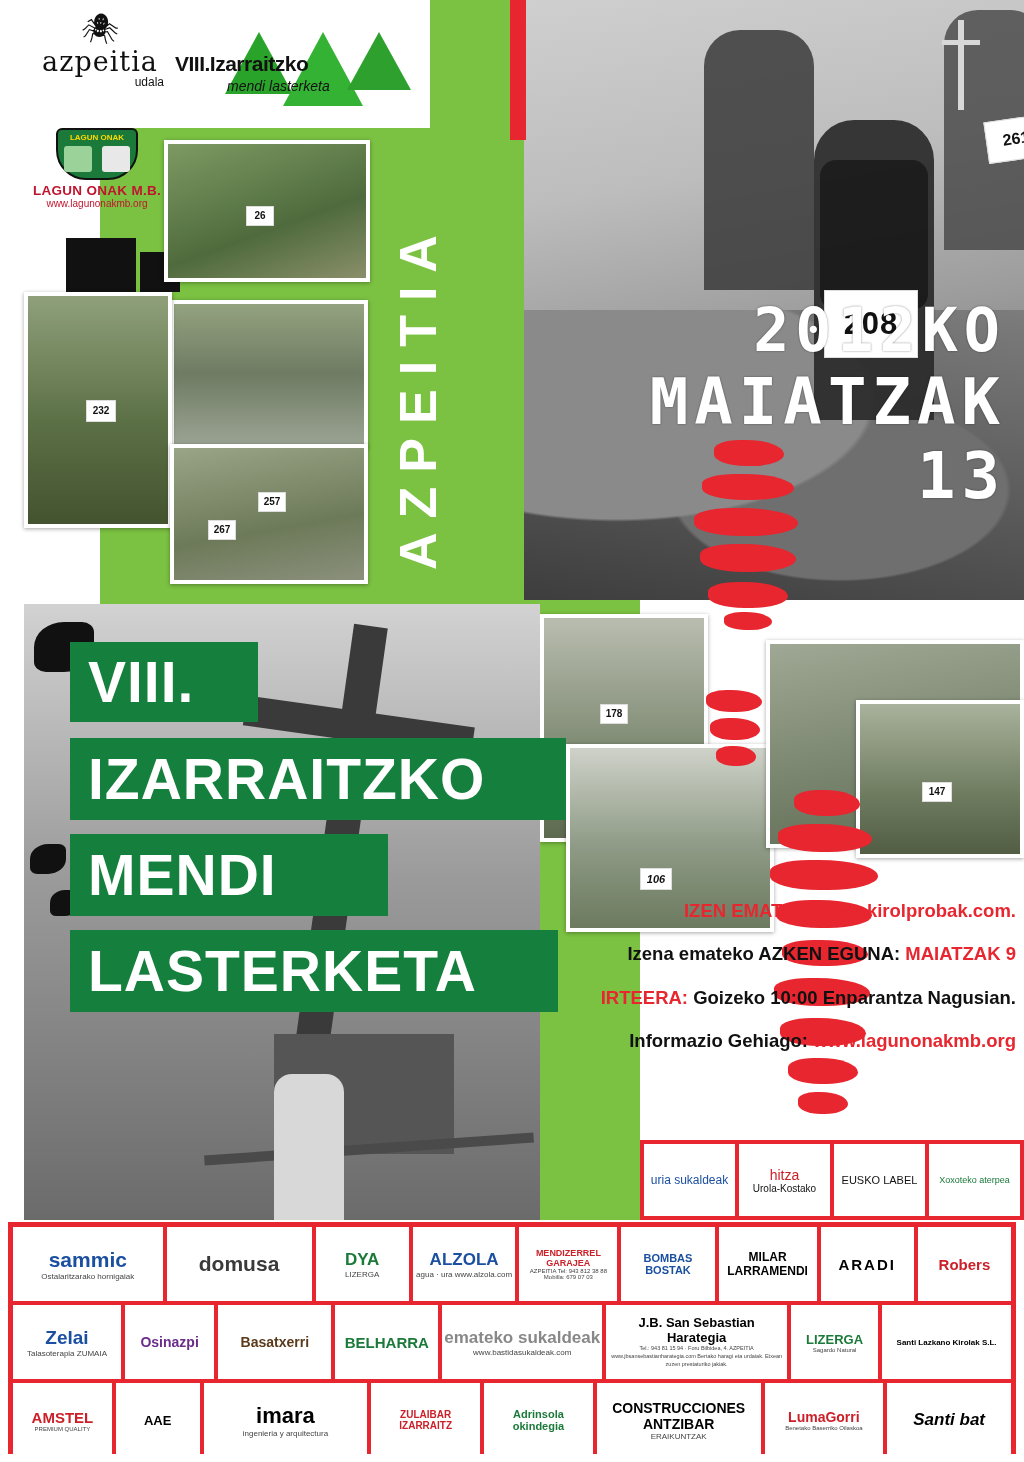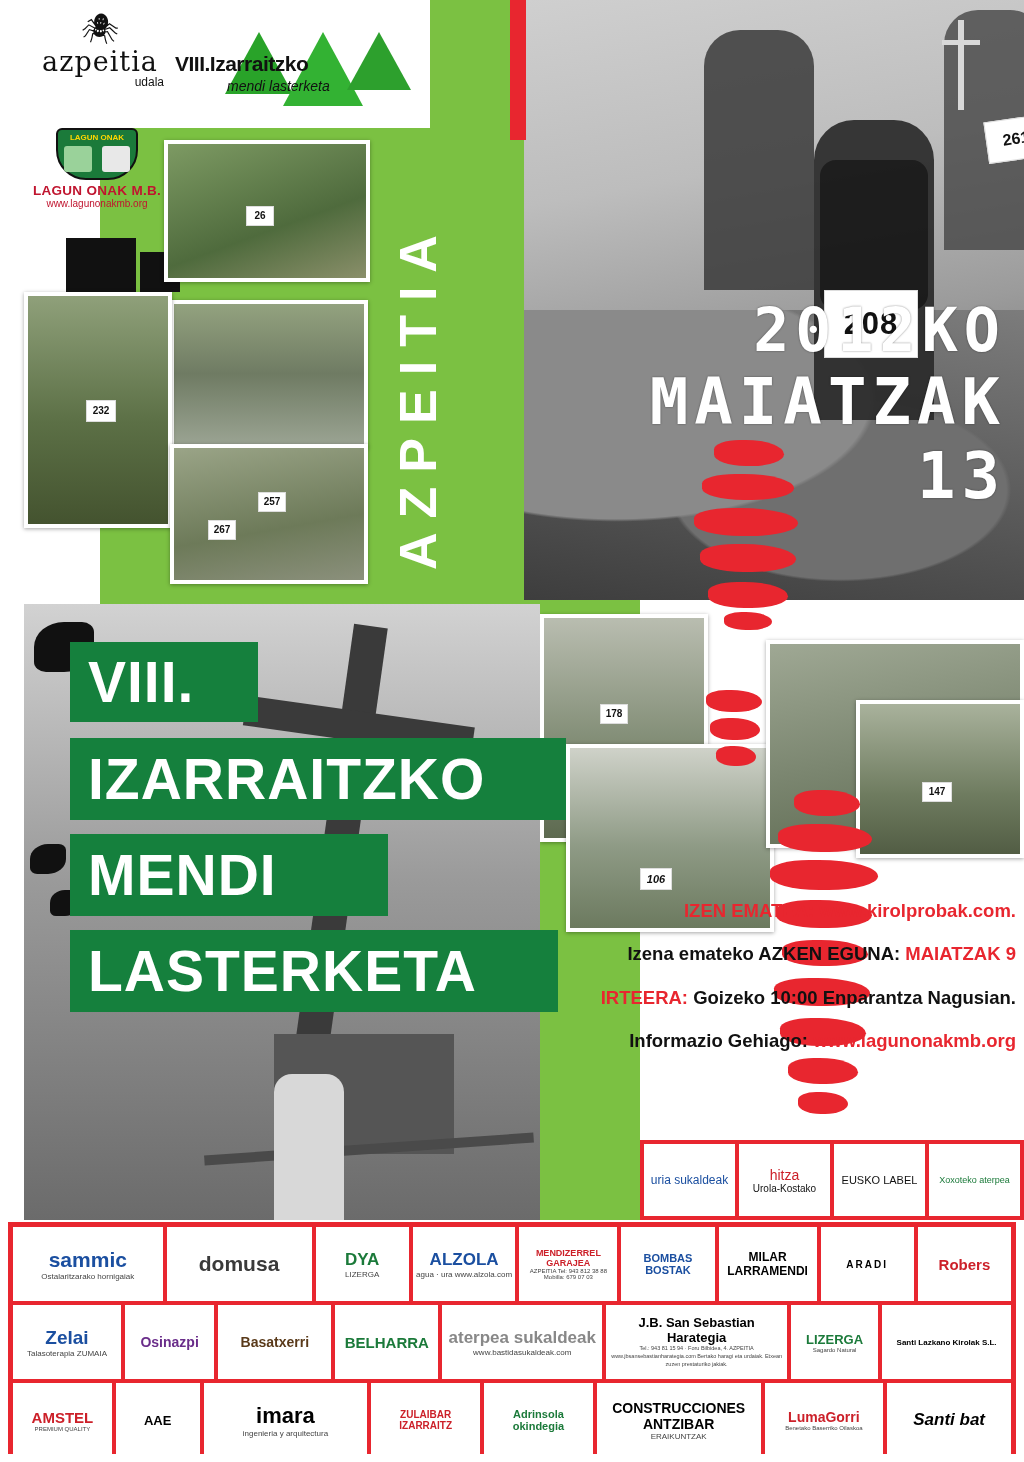--- a/index.html
+++ b/index.html
@@ -330,21 +330,21 @@
         <div class="b redtxt" style="font-size:9px">MENDIZERREL GARAJEA</div>
         <div class="s" style="font-size:6px">AZPEITIA  Tel: 943 812 38 88  Mobilla: 679 07 03</div>
       </div>
       <div class="spc" style="flex:0.95">
         <div class="b bluetxt" style="font-size:11px">BOMBAS BOSTAK</div>
       </div>
       <div class="spc" style="flex:1">
         <div class="b" style="font-size:12px">MILAR LARRAMENDI</div>
       </div>
       <div class="spc" style="flex:0.95">
-        <div class="b" style="font-size:10px;letter-spacing:2px">ARADI</div>
+        <div class="b" style="font-size:15px;letter-spacing:2px">ARADI</div>
       </div>
       <div class="spc" style="flex:0.95">
         <div class="b redtxt" style="font-size:15px">Robers</div>
       </div>
     </div>
 
     <div class="sprow">
       <div class="spc" style="flex:1">
         <div class="b bluetxt" style="font-size:19px">Zelai</div>
         <div class="s">Talasoterapia  ZUMAIA</div>
@@ -352,21 +352,21 @@
       <div class="spc" style="flex:0.82">
         <div class="b" style="font-size:14px;color:#6a2d8a">Osinazpi</div>
       </div>
       <div class="spc" style="flex:1.05">
         <div class="b" style="font-size:14px;color:#5a3a1a">Basatxerri</div>
       </div>
       <div class="spc" style="flex:0.95">
         <div class="b grntxt" style="font-size:15px">BELHARRA</div>
       </div>
       <div class="spc" style="flex:1.5">
-        <div class="b" style="font-size:17px;color:#888">aterpea sukaldeak</div>
+        <div class="b" style="font-size:17px;color:#888">emateko sukaldeak</div>
         <div class="s redtxt">www.bastidasukaldeak.com</div>
       </div>
       <div class="spc" style="flex:1.7">
         <div class="b" style="font-size:13px">J.B. San Sebastian Harategia</div>
         <div class="s" style="font-size:5.5px;line-height:1.4">Tel.: 943 81 15 94 · Foru Bilbidea, 4. AZPEITIA  www.jbsansebastianharategia.com  Bertako haragi eta urdaiak. Etxean zuzen prestaturiko jakiak.</div>
       </div>
       <div class="spc" style="flex:0.8">
         <div class="b grntxt" style="font-size:13px">LIZERGA</div>
         <div class="s" style="font-size:6px">Sagardo Natural</div>
       </div>

